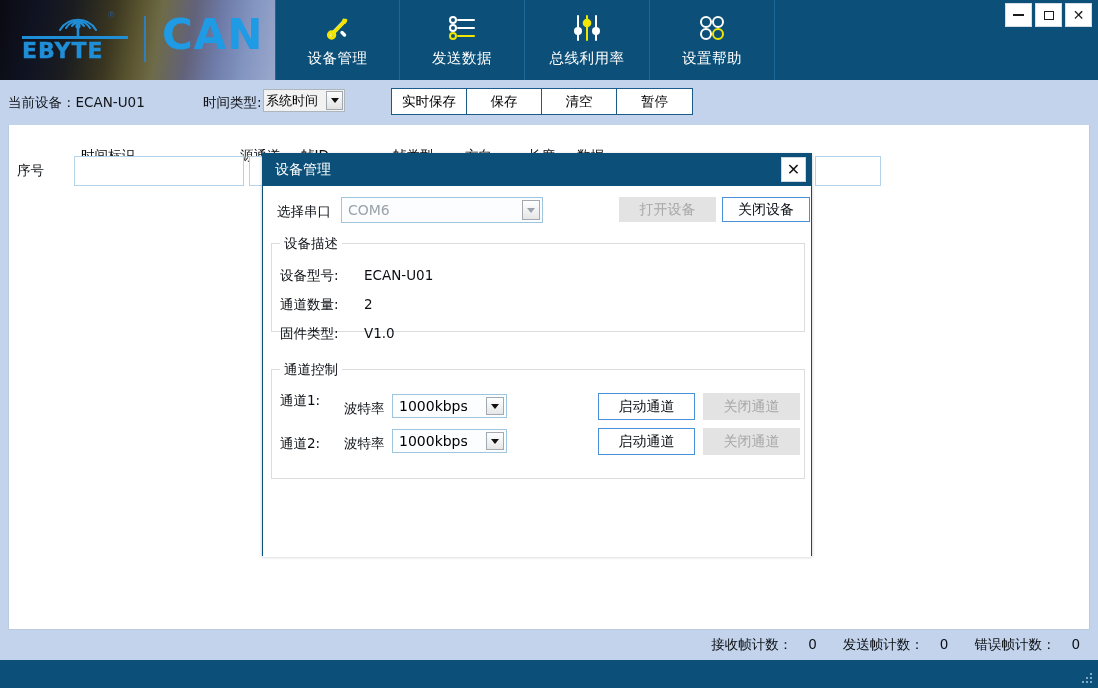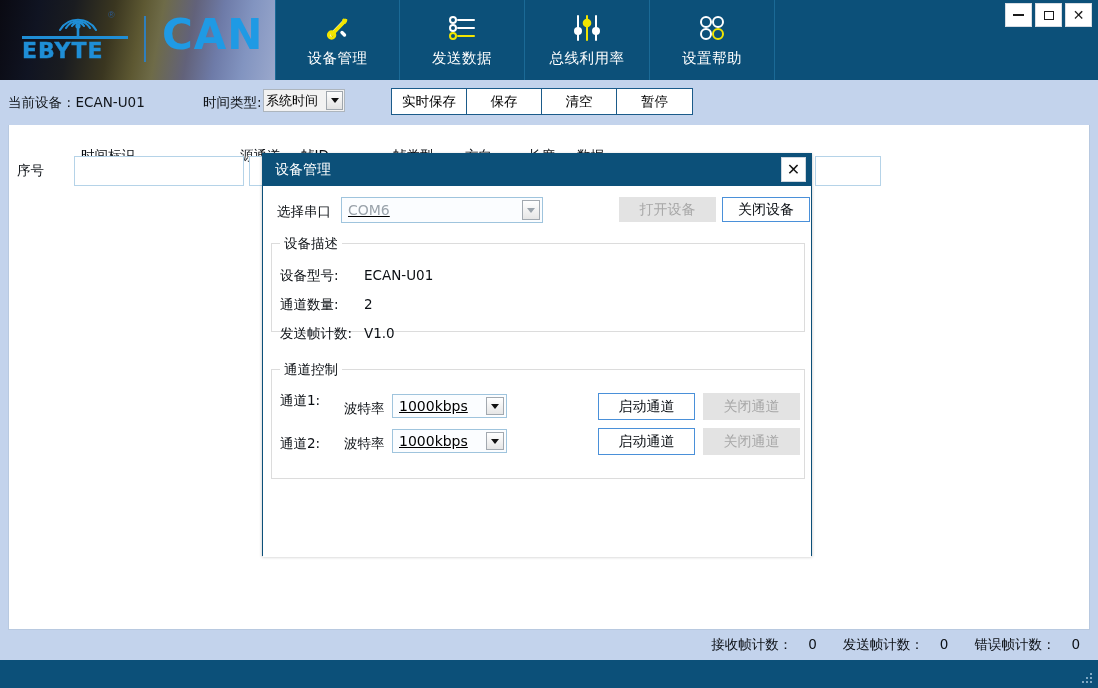--- a/index.html
+++ b/index.html
@@ -222,21 +222,20 @@
     position: absolute;
   }
   .combo {
     position: absolute;
     background: #fbfdff;
     border: 1px solid #9fc4dd;
     display: flex; align-items: center;
     font-size: 14px;
     font-family: "DejaVu Sans", sans-serif;
     cursor: pointer;
-    text-decoration: underline;
   }
   .combo .cv { padding-left: 6px; }
   .combo .cbtn {
     position: absolute; right: 2px; top: 2px;
     bottom: 2px; width: 18px;
     background: linear-gradient(#ffffff,#e6e6e6);
     border: 1px solid #a2a9b0;
     display: flex; align-items: center; justify-content: center;
   }
   .combo.disabled .cv { color: #9aa3ab; }
@@ -472,21 +471,21 @@
 
       <div class="groupbox" style="left:8px; top:57px; width:534px; height:89px;">
         <span class="gb-title">设备描述</span>
 
         <span class="d-label" style="left:8px;  top:23px;">设备型号:</span>
         <span class="d-label" style="left:92px; top:23px;">ECAN-U01</span>
 
         <span class="d-label" style="left:8px;  top:52px;">通道数量:</span>
         <span class="d-label" style="left:92px; top:52px;">2</span>
 
-        <span class="d-label" style="left:8px;  top:81px;">发送帧计数:</span>
+        <span class="d-label" style="left:8px;  top:81px;">固件类型:</span>
         <span class="d-label" style="left:92px; top:81px;">V1.0</span>
       </div>
 
       <div class="groupbox" style="left:8px; top:183px; width:534px; height:110px;">
         <span class="gb-title">通道控制</span>
 
         <span class="d-label" style="left:8px;  top:22px;">通道1:</span>
         <span class="d-label" style="left:72px; top:30px;">波特率</span>
         <div class="combo" style="left:120px; top:24px; width:115px; height:24px;">
           <span class="cv">1000kbps</span>

